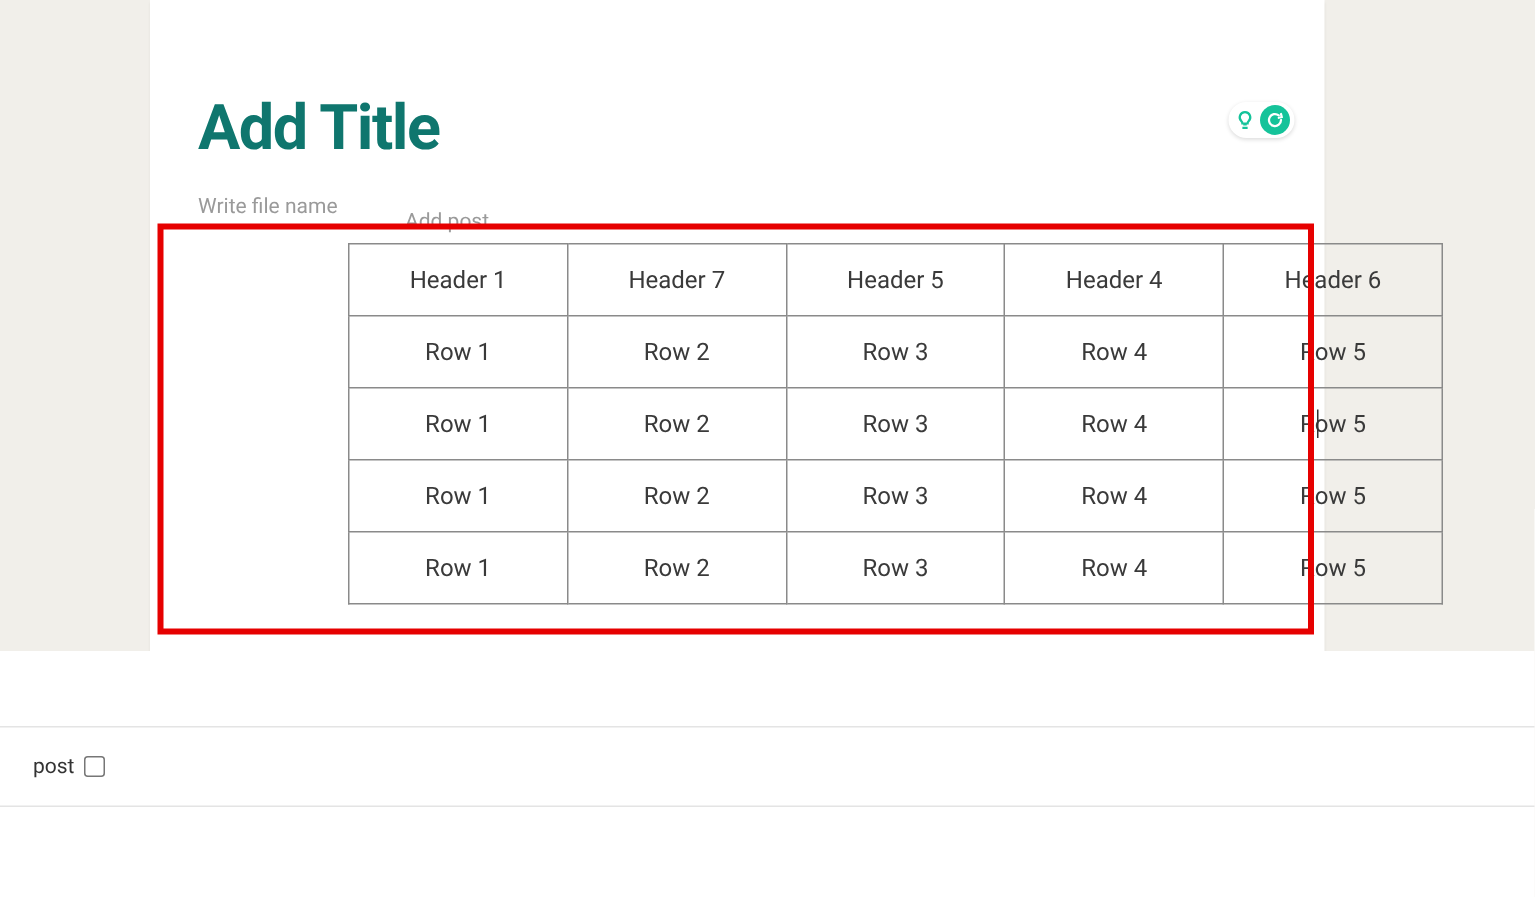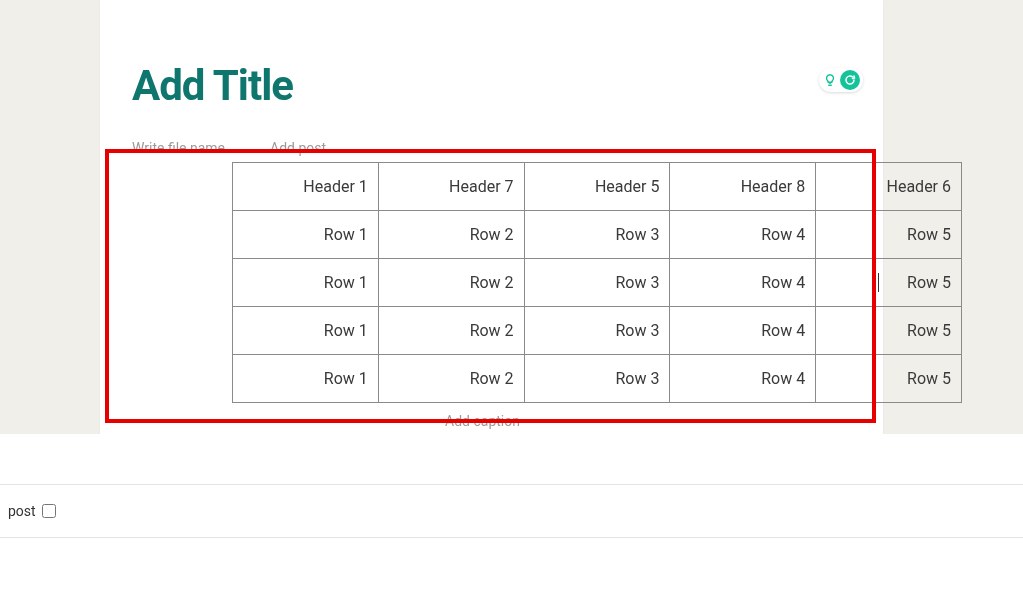--- a/index.html
+++ b/index.html
@@ -68,21 +68,21 @@
       align-items: center;
       justify-content: center;
       margin-left: 2px;
     }
     .grammarly-circle svg {
       width: 12px;
       height: 12px;
     }
     .file-name-placeholder {
       position: absolute;
-      top: 140px;
+      top: 130px;
       left: 32px;
       font-size: 14px;
       color: #9a9a9a;
     }
     .add-text-placeholder {
       position: absolute;
       top: 140px;
       left: 170px;
       font-size: 14px;
       color: #9a9a9a;
@@ -104,21 +104,21 @@
       right: 150px;
     }
     table {
       width: 730px;
       border-collapse: collapse;
       font-size: 16px;
       color: #333;
     }
     table th, table td {
       border: 1px solid #8a8a8a;
-      text-align: right;
+      text-align: center;
       padding: 14px 10px 14px 10px;
       font-weight: 400;
       color: #3a3a3a;
       vertical-align: middle;
       height: 48px;
     }
     .cursor-cell {
       position: relative;
     }
     .cursor-cell::after {
@@ -143,21 +143,21 @@
       right: 0;
       bottom: 0;
       background: #ffffff;
     }
     .divider {
       height: 1px;
       background: #e4e4e4;
       width: 100%;
     }
     .post-row {
-      padding: 18px 8px;
+      padding: 18px 22px;
       font-size: 14px;
       color: #333;
       display: flex;
       align-items: center;
       gap: 6px;
     }
     .post-row input[type="checkbox"] {
       width: 14px;
       height: 14px;
     }
@@ -186,21 +186,21 @@
   <div class="file-name-placeholder">Write file name</div>
   <div class="add-text-placeholder">Add post</div>
 
   <div class="table-wrapper">
     <table>
       <thead>
         <tr>
           <th>Header 1</th>
           <th>Header 7</th>
           <th>Header 5</th>
-          <th>Header 8</th>
+          <th>Header 4</th>
           <th>Header 6</th>
         </tr>
       </thead>
       <tbody>
         <tr>
           <td>Row 1</td>
           <td>Row 2</td>
           <td>Row 3</td>
           <td>Row 4</td>
           <td>Row 5</td>
@@ -221,21 +221,20 @@
         </tr>
         <tr>
           <td>Row 1</td>
           <td>Row 2</td>
           <td>Row 3</td>
           <td>Row 4</td>
           <td>Row 5</td>
         </tr>
       </tbody>
     </table>
-    <div class="caption-placeholder">Add caption</div>
   </div>
 </div>
 
 <div class="highlight-box"></div>
 
 <div class="section-below">
   <div style="height:50px"></div>
   <div class="divider"></div>
   <div class="post-row">
     <span>post</span>

